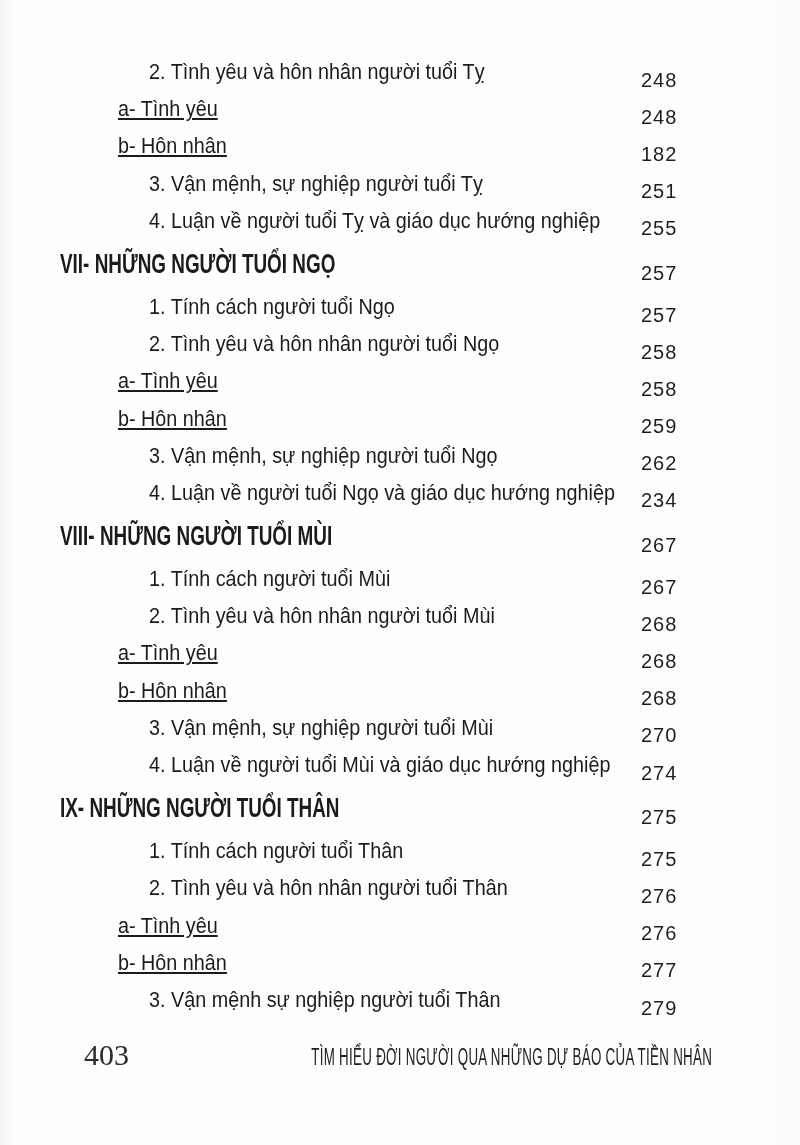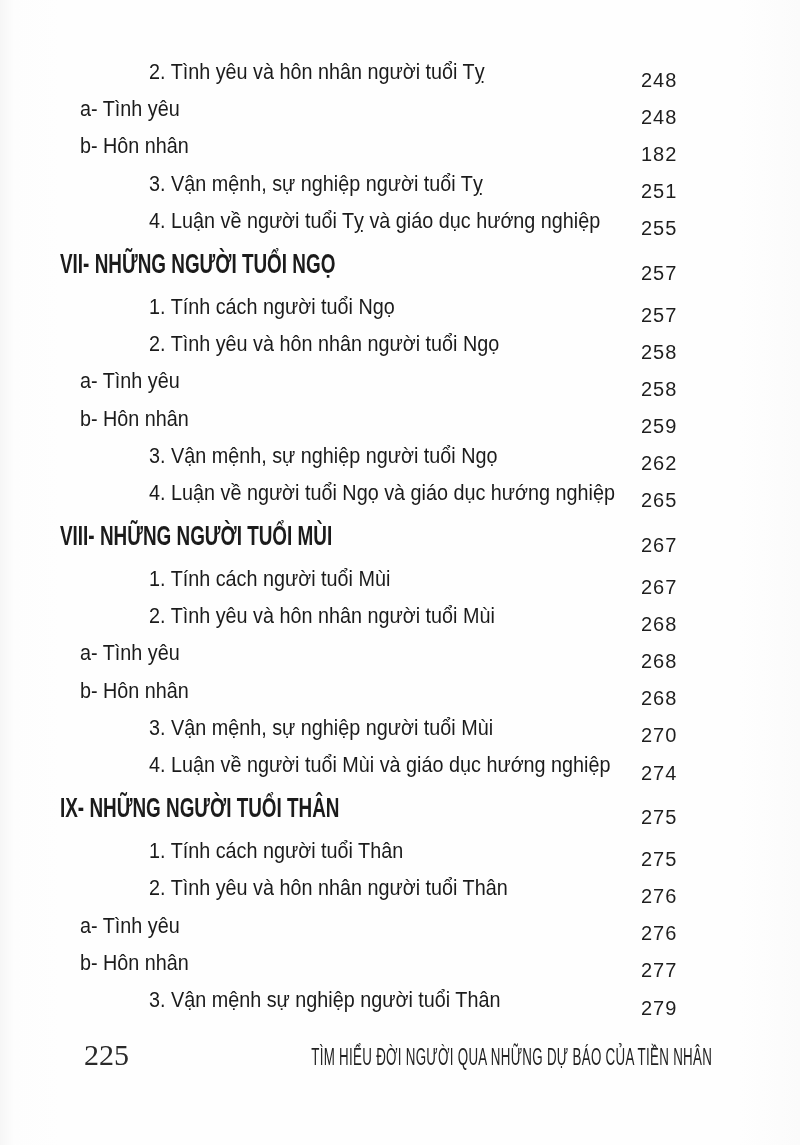--- a/index.html
+++ b/index.html
@@ -14,21 +14,21 @@
     background:linear-gradient(90deg,#f6f6f6 0px,#fdfdfd 14px,#fefefe 60px,#fefefe 740px,#fbfbfb 800px);
   }
   .toc{position:absolute;top:62px;left:0;right:0;}
   .row{position:relative;height:37.2px;display:flex;align-items:flex-start;}
   .row .lbl{
     display:inline-block;white-space:nowrap;
     font-size:21.5px;line-height:1;
     transform:scaleX(.92);transform-origin:0 50%;
   }
   .row.l1{padding-left:149px;}
-  .row.l2{padding-left:80px;}
+  .row.l2{padding-left:118px;text-decoration:underline;}
   .row.hdr{height:46px;margin-top:3px;padding-left:60px;}
   .row.hdr .lbl{
     font-weight:bold;font-size:27px;letter-spacing:0px;
     transform:scaleX(.70);transform-origin:0 50%;
   }
   .num{
     position:absolute;left:641px;top:50%;transform:translateY(-54%);
     font-size:20px;line-height:1;letter-spacing:1px;color:#1e1e1e;
   }
   .footer{position:absolute;left:0;right:0;top:1036px;height:40px;}
@@ -90,21 +90,21 @@
     <div class="row l2">
       <span class="lbl">b- Hôn nhân</span>
       <span class="num">259</span>
     </div>
     <div class="row l1">
       <span class="lbl">3. Vận mệnh, sự nghiệp người tuổi Ngọ</span>
       <span class="num">262</span>
     </div>
     <div class="row l1">
       <span class="lbl">4. Luận về người tuổi Ngọ và giáo dục hướng nghiệp</span>
-      <span class="num">265</span>
+      <span class="num">234</span>
     </div>
 
     <div class="row hdr">
       <span class="lbl">VIII- NHỮNG NGƯỜI TUỔI MÙI</span>
       <span class="num">267</span>
     </div>
     <div class="row l1">
       <span class="lbl">1. Tính cách người tuổi Mùi</span>
       <span class="num">267</span>
     </div>
@@ -150,17 +150,17 @@
       <span class="num">277</span>
     </div>
     <div class="row l1">
       <span class="lbl">3. Vận mệnh sự nghiệp người tuổi Thân</span>
       <span class="num">279</span>
     </div>
 
   </div>
 
   <div class="footer">
-    <span class="folio">225</span>
+    <span class="folio">403</span>
     <span class="running">TÌM HIỂU ĐỜI NGƯỜI QUA NHỮNG DỰ BÁO CỦA TIỀN NHÂN</span>
   </div>
 
 </div>
 
 </body></html>

